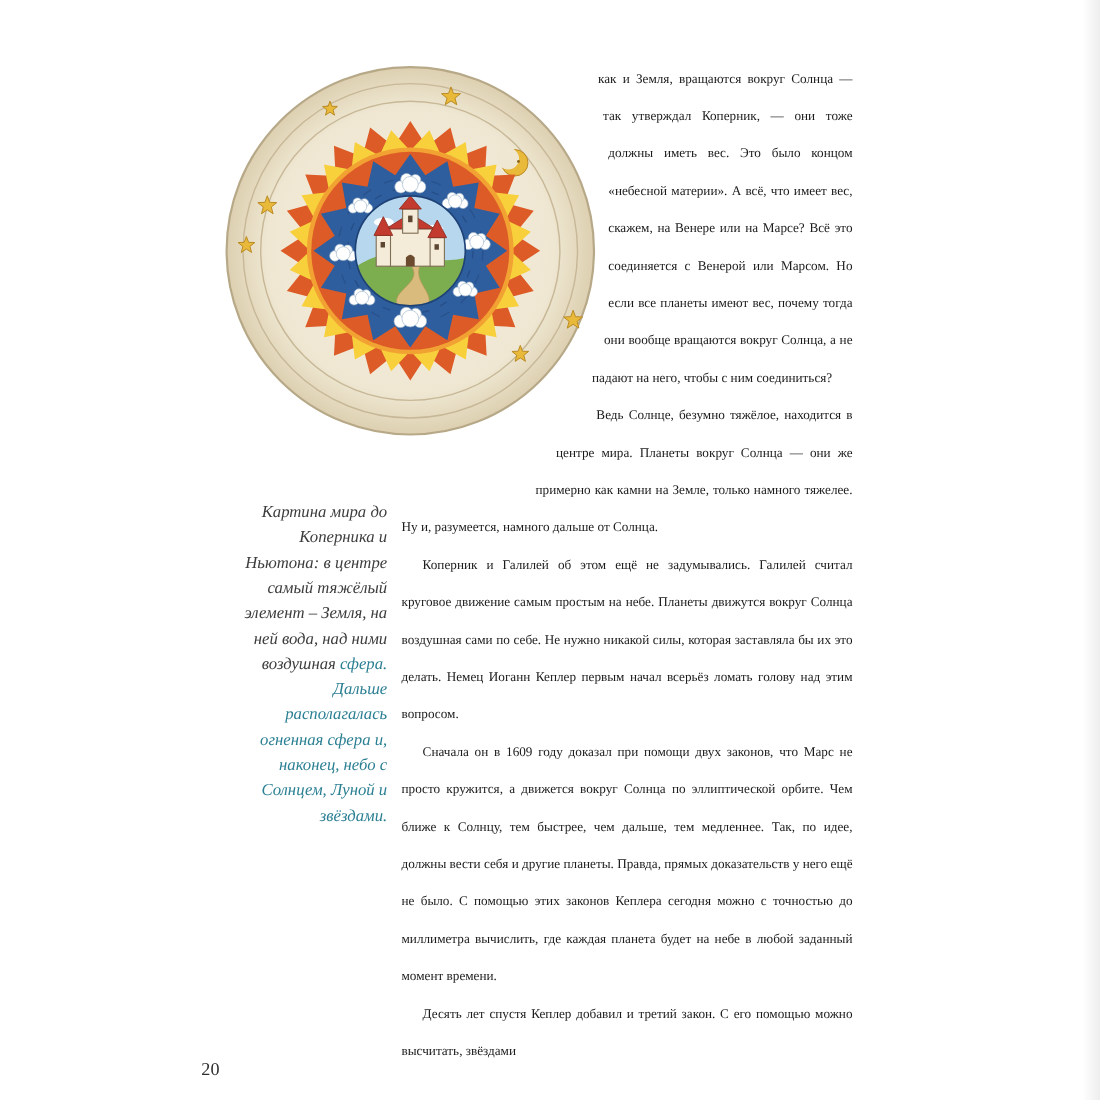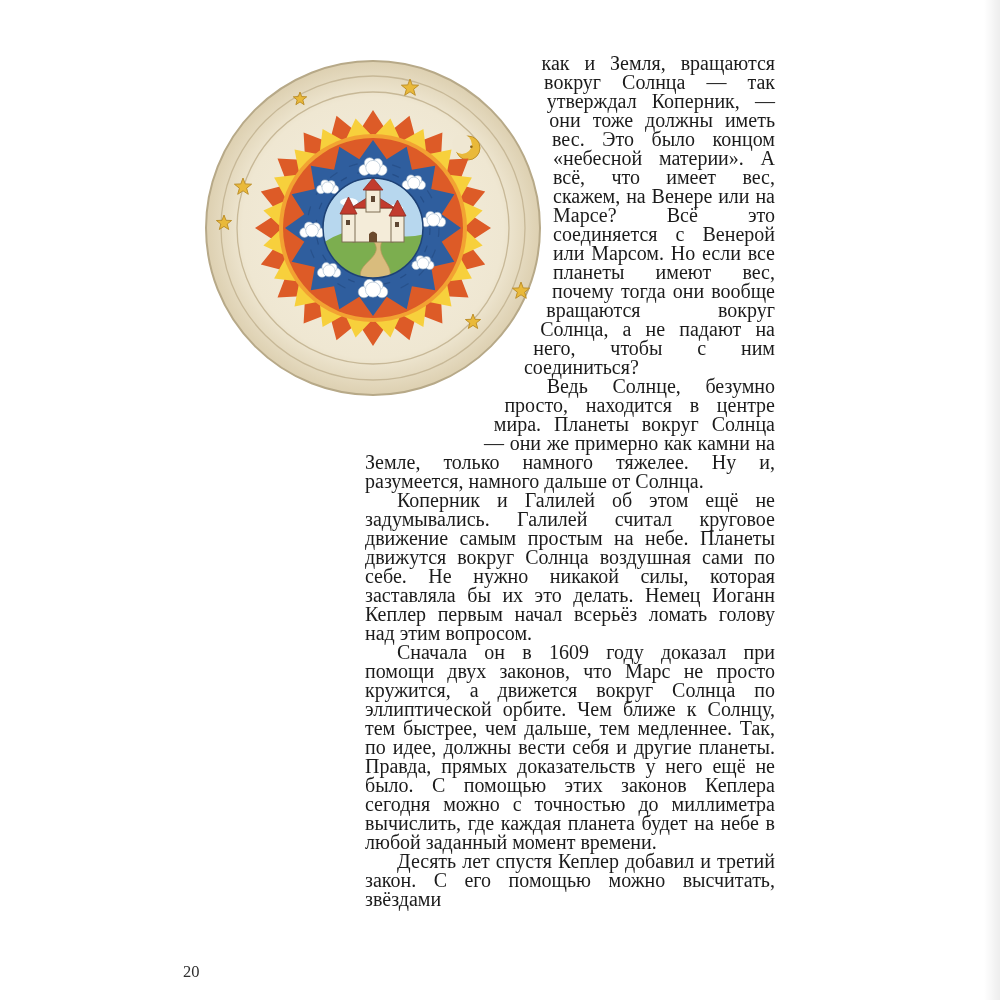--- a/index.html
+++ b/index.html
@@ -14,21 +14,21 @@
   }
   .page { position: absolute; inset: 0; background: #ffffff; }
 
   .illustration {
     position: absolute; left: 203px; top: 58px;
     width: 340px; height: 340px; margin: 0;
   }
 
   .text-column {
     position: absolute; left: 365px; top: 54px; width: 410px;
-    font-size: 20px; line-height: 19px;
+    font-size: 12px; line-height: 34px;
     text-align: justify;
     hyphens: auto;
   }
   .wrap-spacer {
     float: left; width: 188px; height: 394px;
     shape-outside: polygon(0 0, 168px 0, 176px 60px, 186px 130px, 188px 175px,
                            181px 228px, 165px 278px, 142px 325px, 118px 368px,
                            106px 394px, 0 394px);
     shape-margin: 6px;
   }
@@ -161,25 +161,26 @@
           <polygon points="186,158 194.5,142 203,158" fill="#c23b2e" stroke="#8e2b20" stroke-width="0.8"></polygon>
           <path d="M 166 184 L 166 176 Q 170 171 174 176 L 174 184 Z" fill="#6b4a2e"></path>
           <rect x="168" y="138" width="4" height="6" fill="#5d4632"></rect>
           <rect x="143" y="162" width="4" height="5" fill="#5d4632"></rect>
           <rect x="192" y="164" width="4" height="5" fill="#5d4632"></rect>
         </g>
         <circle cx="170" cy="170" r="50" fill="none" stroke="#1e4276" stroke-width="1.5"></circle>
       </svg>
   </figure>
 
+  <aside class="caption"><span class="cap-dark">Картина мира до Коперника и Ньютона: в центре самый тяжёлый элемент – Земля, на ней вода, над ними воздушная </span><span class="cap-teal">сфера. Дальше располагалась огненная сфера и, наконец, небо с Солнцем, Луной и звёздами.</span></aside>
 
   <main class="text-column">
     <div class="wrap-spacer"></div>
     <p class="para no-indent">как и Земля, вращаются вокруг Солнца — так утверждал Коперник, — они тоже должны иметь вес. Это было концом «небесной материи». А всё, что имеет вес, скажем, на Венере или на Марсе? Всё это соединяется с Венерой или Марсом. Но если все планеты имеют вес, почему тогда они вообще вращаются вокруг Солнца, а не падают на него, чтобы с ним соединиться?</p>
-    <p class="para">Ведь Солнце, безумно просто, находится в центре мира. Планеты вокруг Солнца — они же примерно как камни на Земле, только намного тяжелее. Ну и, разумеется, намного дальше от Солнца.</p>
+    <p class="para">Ведь Солнце, безумно тяжёлое, находится в центре мира. Планеты вокруг Солнца — они же примерно как камни на Земле, только намного тяжелее. Ну и, разумеется, намного дальше от Солнца.</p>
     <p class="para">Коперник и Галилей об этом ещё не задумывались. Галилей считал круговое движение самым простым на небе. Планеты движутся вокруг Солнца воздушная сами по себе. Не нужно никакой силы, которая заставляла бы их это делать. Немец Иоганн Кеплер первым начал всерьёз ломать голову над этим вопросом.</p>
     <p class="para">Сначала он в 1609 году доказал при помощи двух законов, что Марс не просто кружится, а движется вокруг Солнца по эллиптической орбите. Чем ближе к Солнцу, тем быстрее, чем дальше, тем медленнее. Так, по идее, должны вести себя и другие планеты. Правда, прямых доказательств у него ещё не было. С помощью этих законов Кеплера сегодня можно с точностью до миллиметра вычислить, где каждая планета будет на небе в любой заданный момент времени.</p>
     <p class="para">Десять лет спустя Кеплер добавил и третий закон. С его помощью можно высчитать, звёздами</p>
   </main>
 
   <div class="page-number">20</div>
   <div class="page-edge"></div>
 </div>
 
 </body></html>

